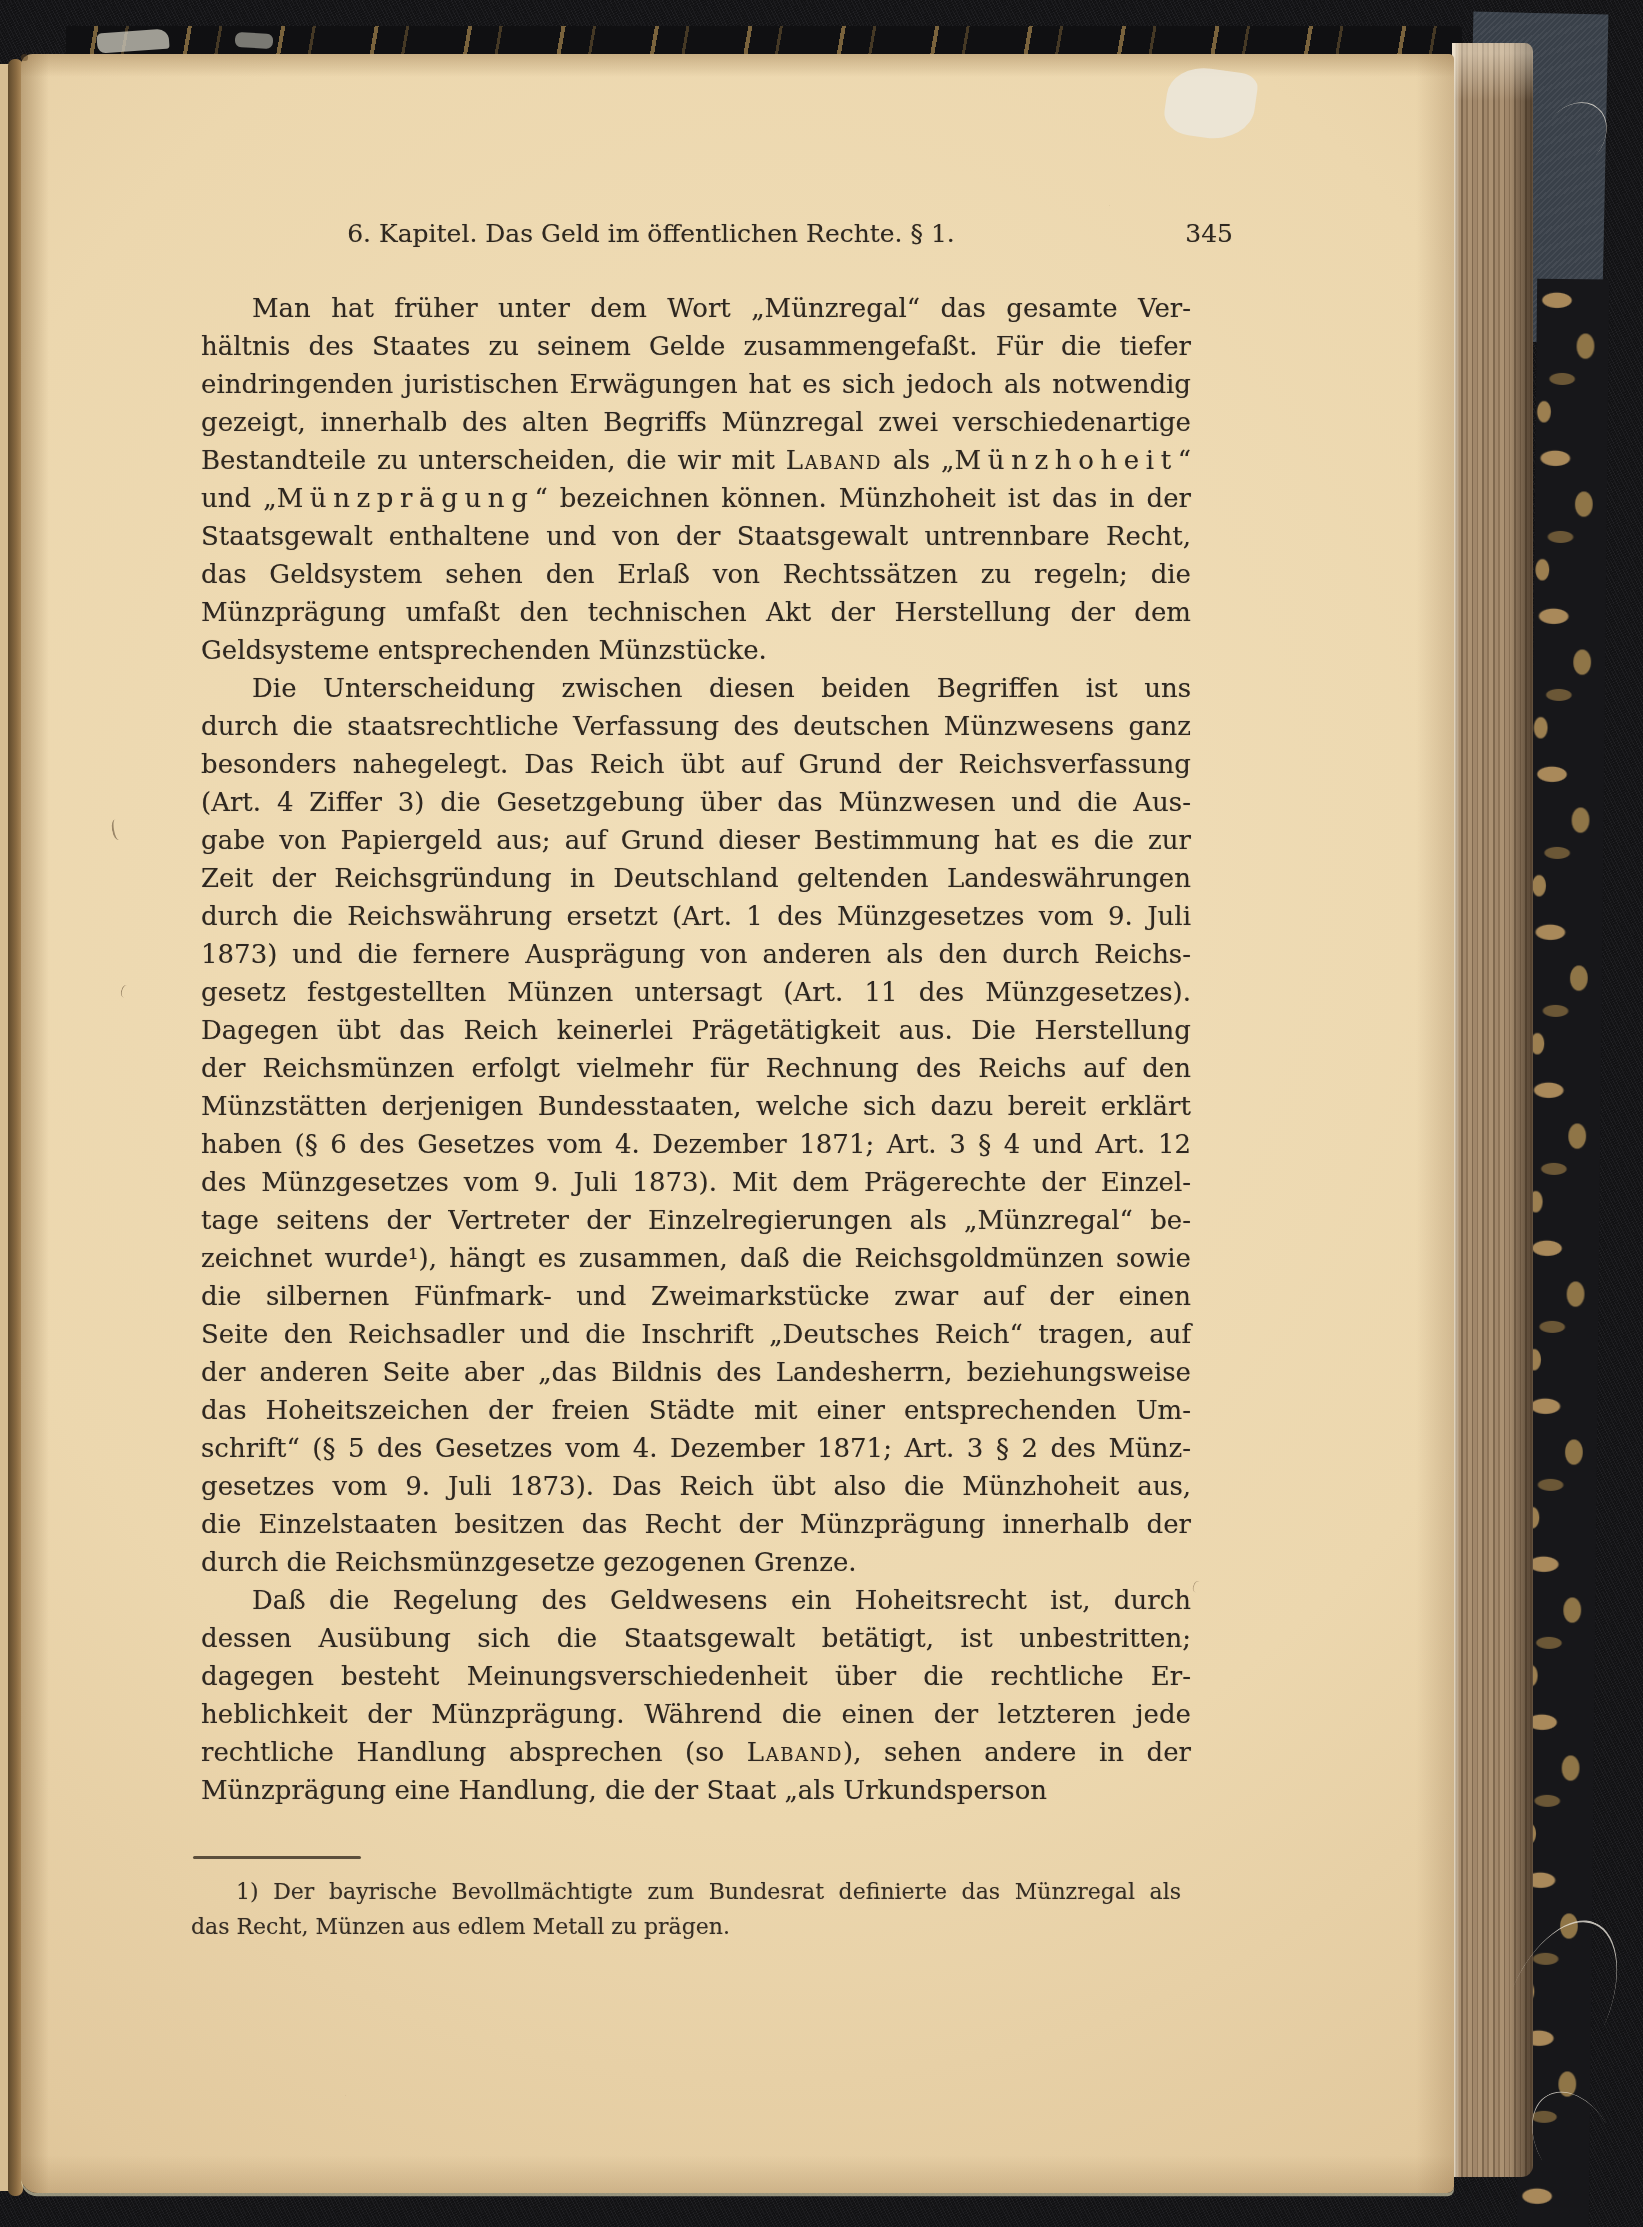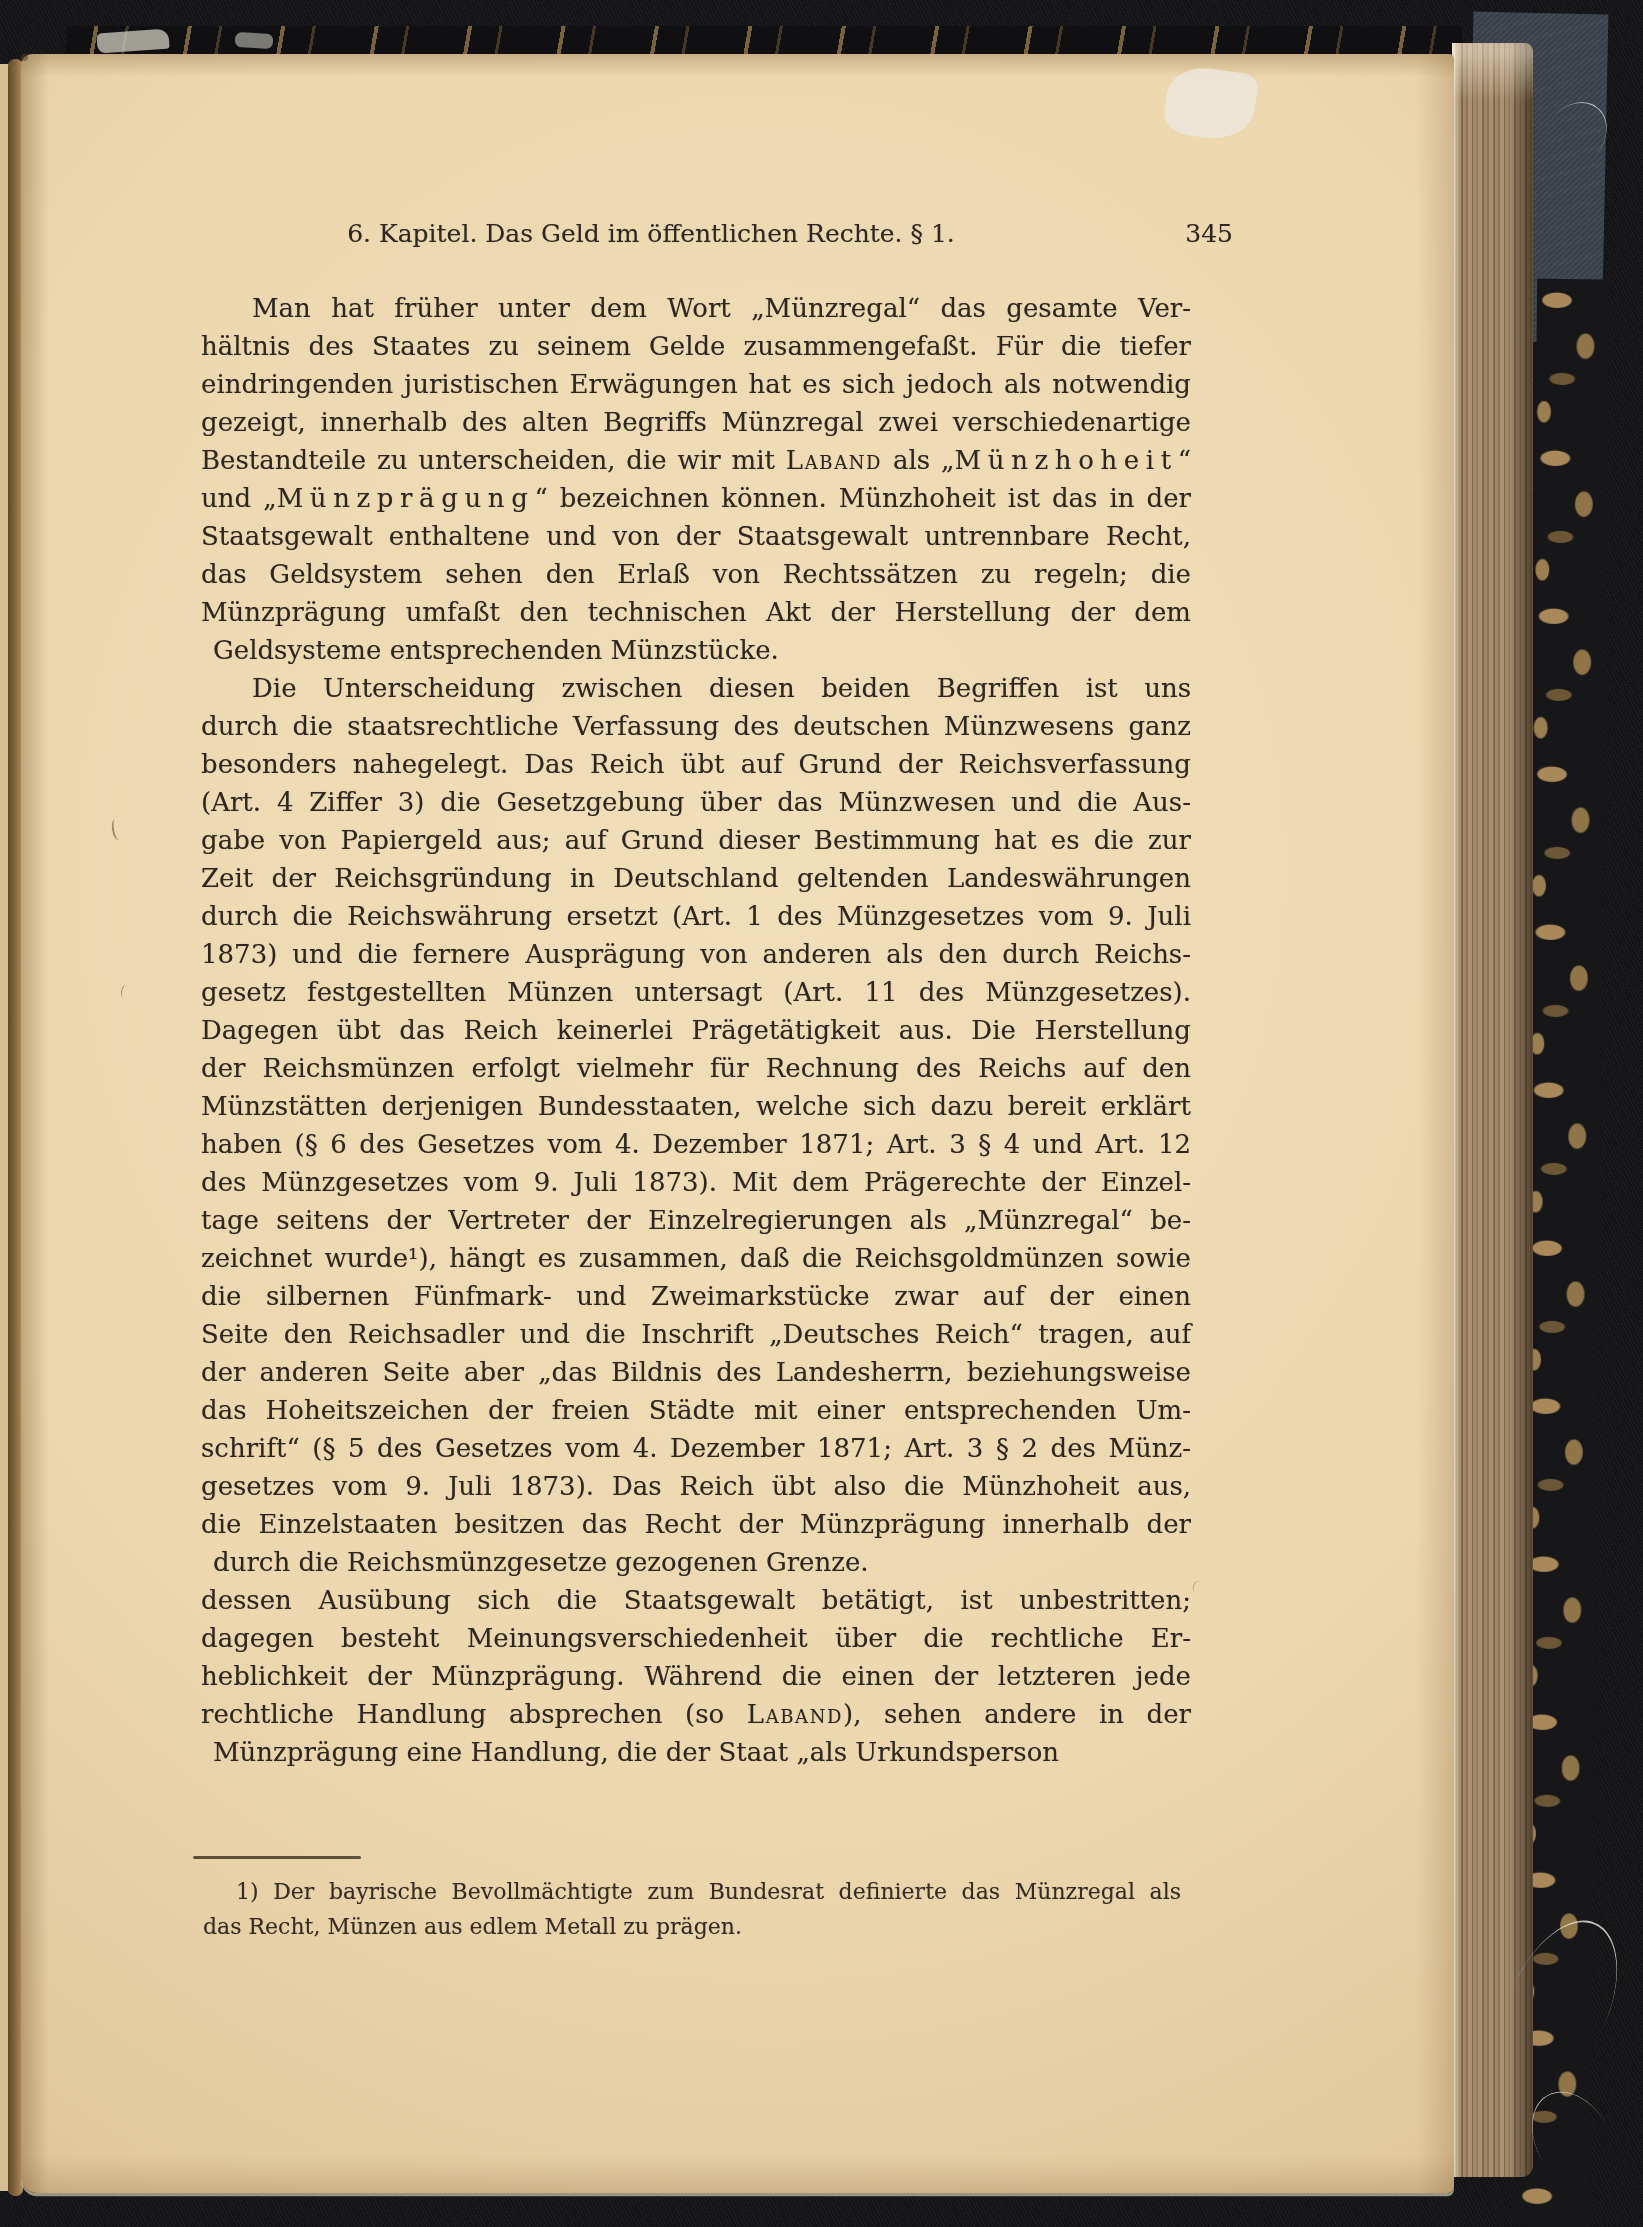--- a/index.html
+++ b/index.html
@@ -91,21 +91,21 @@
     font-size:25px;color:#2f2820;
   }
   
   .body-block{
     position:absolute;left:201px;top:289px;width:990px;
     font-size:26px;line-height:38px;color:#2e2720;
     text-shadow:0 0 0.8px rgba(46,39,32,.33);
   }
   .tline{text-align:justify;text-align-last:justify;white-space:normal;}
   .tline.indent{padding-left:51px;}
-  .tline.endline{text-align-last:left;margin-left:12px;}
+  .tline.endline{text-align-last:left;}
   .sc{font-variant:small-caps;letter-spacing:1.6px;}
   .sp{letter-spacing:6.6px;}
   
   .fn-rule{position:absolute;left:193px;top:1856px;width:168px;height:2.5px;background:rgba(52,42,30,.78);border-radius:1.6px;}
   .fn-block{
     position:absolute;left:191px;top:1874px;width:990px;
     font-size:22px;line-height:35px;color:#352d24;
     text-shadow:0 0 0.8px rgba(46,39,32,.3);
   }
   .fn-block .tline.indent{padding-left:45px;}
@@ -172,20 +172,21 @@
       <div class="tline"><span>tage seitens der Vertreter der Einzelregierungen als „Münzregal“ be-</span></div>
       <div class="tline"><span>zeichnet wurde¹), hängt es zusammen, daß die Reichsgoldmünzen sowie</span></div>
       <div class="tline"><span>die silbernen Fünfmark- und Zweimarkstücke zwar auf der einen</span></div>
       <div class="tline"><span>Seite den Reichsadler und die Inschrift „Deutsches Reich“ tragen, auf</span></div>
       <div class="tline"><span>der anderen Seite aber „das Bildnis des Landesherrn, beziehungsweise</span></div>
       <div class="tline"><span>das Hoheitszeichen der freien Städte mit einer entsprechenden Um-</span></div>
       <div class="tline"><span>schrift“ (§ 5 des Gesetzes vom 4. Dezember 1871; Art. 3 § 2 des Münz-</span></div>
       <div class="tline"><span>gesetzes vom 9. Juli 1873).  Das Reich übt also die Münzhoheit aus,</span></div>
       <div class="tline"><span>die Einzelstaaten besitzen das Recht der Münzprägung innerhalb der</span></div>
       <div class="tline endline"><span>durch die Reichsmünzgesetze gezogenen Grenze.</span></div>
+      <div class="tline indent"><span>Daß die Regelung des Geldwesens ein Hoheitsrecht ist, durch</span></div>
       <div class="tline"><span>dessen Ausübung sich die Staatsgewalt betätigt, ist unbestritten;</span></div>
       <div class="tline"><span>dagegen besteht Meinungsverschiedenheit über die rechtliche Er-</span></div>
       <div class="tline"><span>heblichkeit der Münzprägung.  Während die einen der letzteren jede</span></div>
       <div class="tline"><span>rechtliche Handlung absprechen (so </span><span class="sc">Laband</span><span>), sehen andere in der</span></div>
       <div class="tline endline"><span>Münzprägung eine Handlung, die der Staat „als Urkundsperson</span></div>
     </div>
 
   <div class="fn-rule"></div>
   <div class="fn-block">
       <div class="tline indent"><span>1) Der bayrische Bevollmächtigte zum Bundesrat definierte das Münzregal als</span></div>

